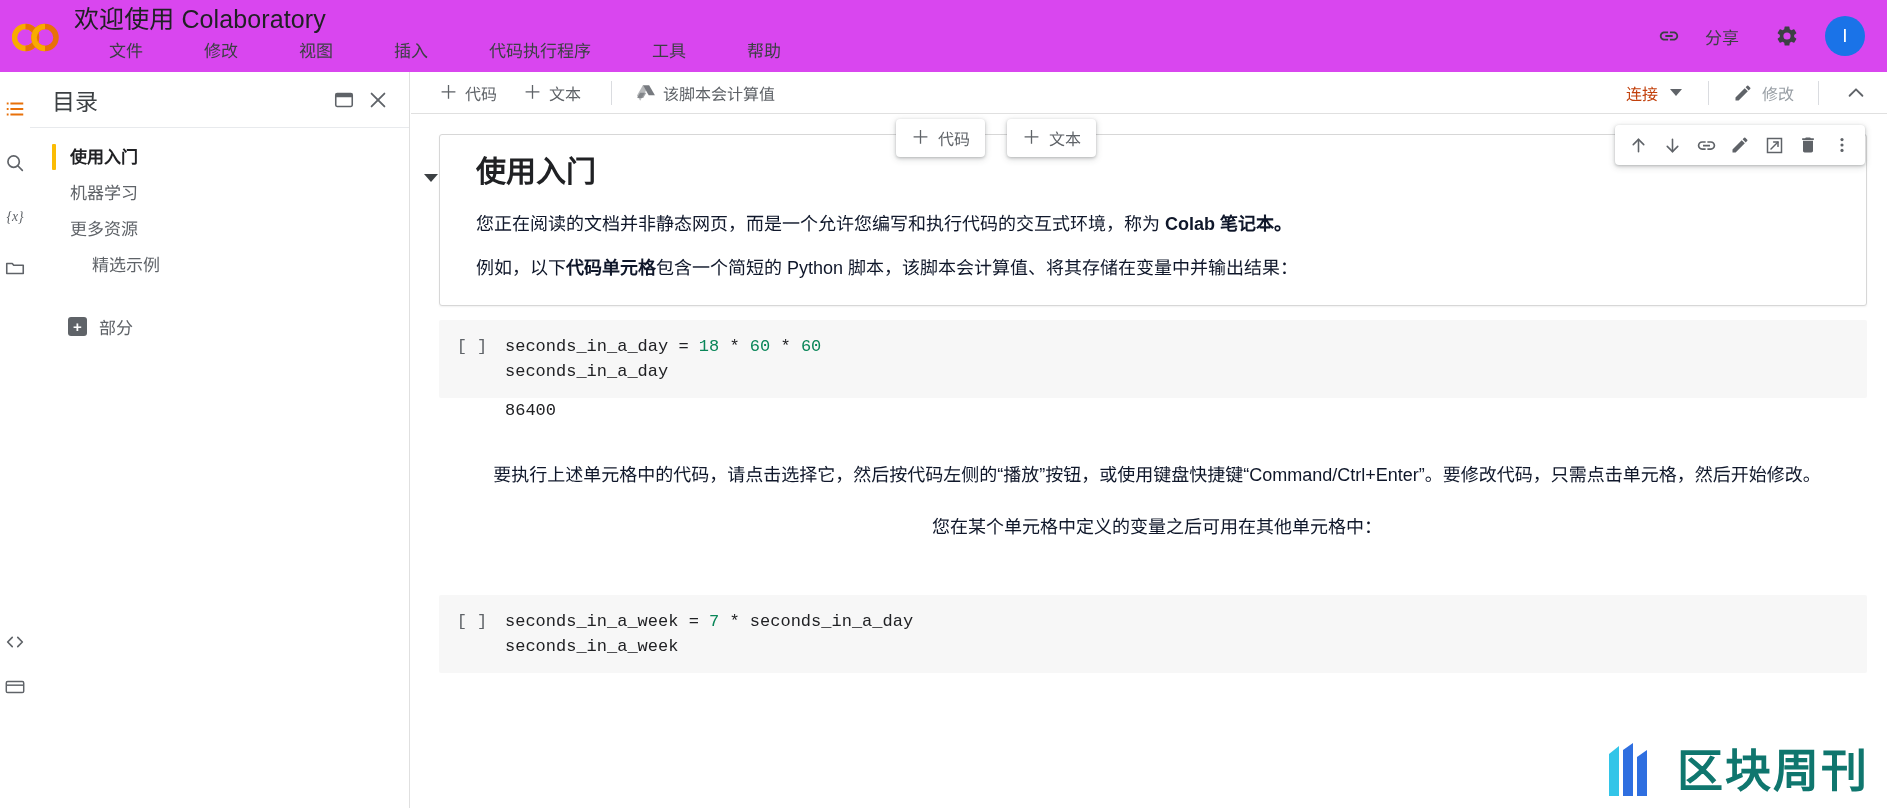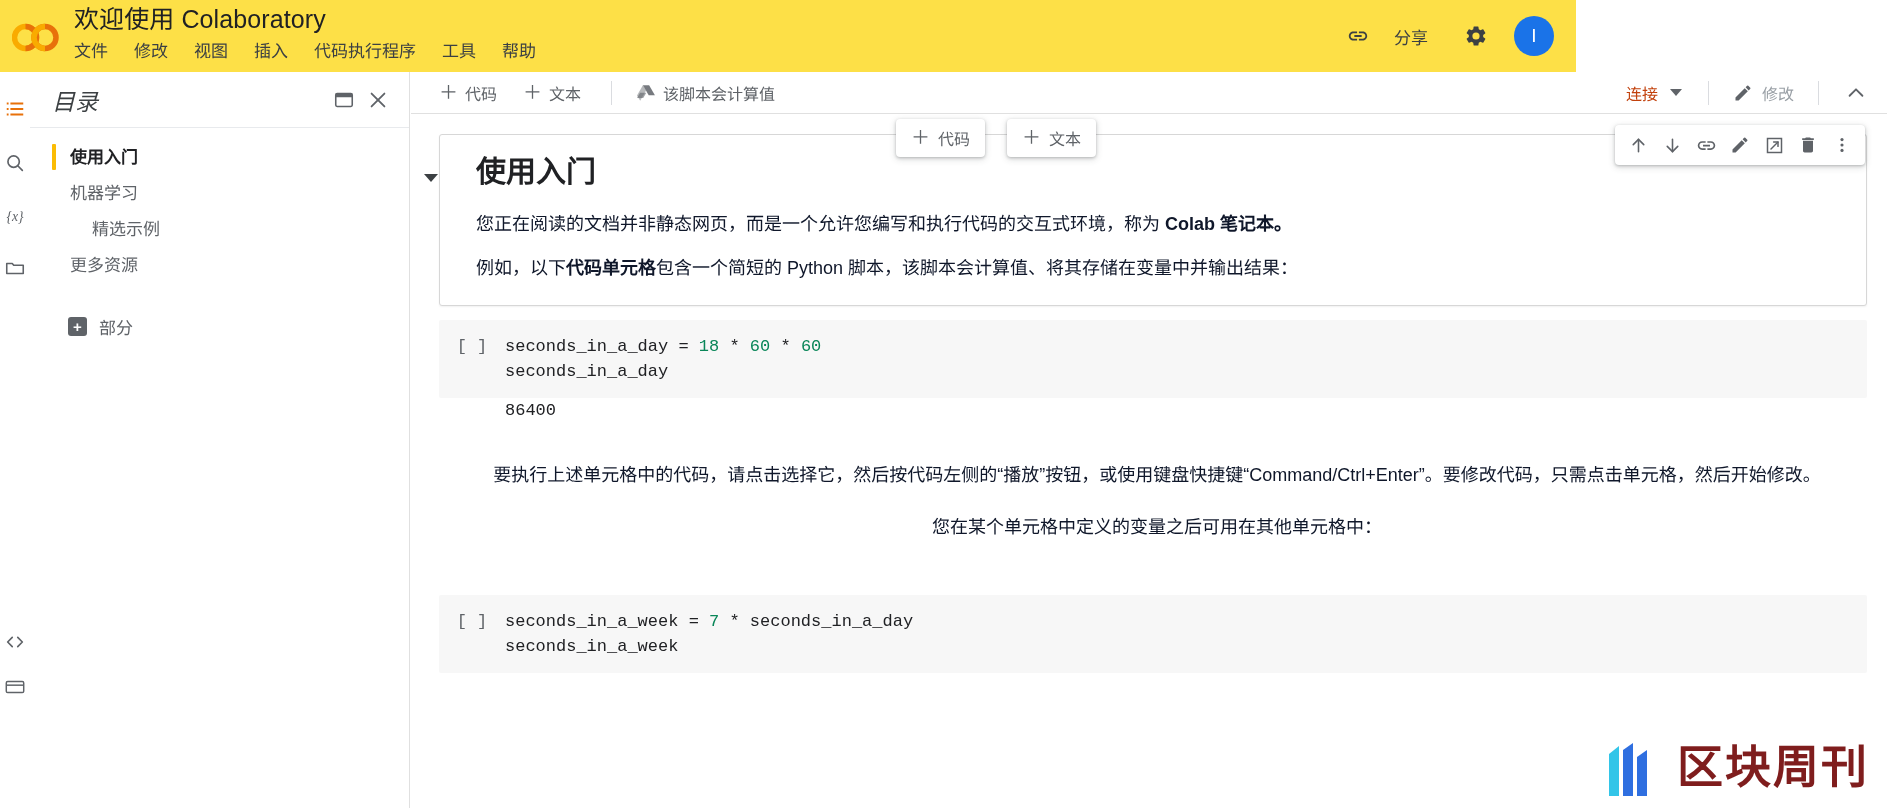--- a/index.html
+++ b/index.html
@@ -10,22 +10,22 @@
     overflow: hidden;
     background: #ffffff;
     font-family: "Liberation Sans", "DejaVu Sans", sans-serif;
     color: #3c4043;
     -webkit-font-smoothing: antialiased;
   }
 
   
   .app-header {
     position: absolute; top: 0; left: 0;
-    width: 1576px; height: 72px;
-    background: #fde047;
+    width: 1887px; height: 72px;
+    background: #d946ef;
     display: flex; align-items: flex-start;
   }
   .logo-wrap {
     width: 74px; height: 72px;
     display: flex; align-items: center; justify-content: center;
     padding-top: 2px;
   }
   .co-logo { display: block; }
 
   .title-block { padding-top: 2px; }
@@ -39,20 +39,21 @@
     display: flex; align-items: center;
     height: 30px; margin-top: 1px;
   }
   .menu-item {
     font-size: 17px; line-height: 22px;
     color: #3c4043;
     padding: 2px 8px 2px 0;
     margin-right: 18px;
     cursor: pointer;
     white-space: nowrap;
+    margin-left: 35px;
   }
   .menu-item:last-child { margin-right: 0; }
 
   .header-right {
     position: absolute; right: 0; top: 0;
     height: 72px;
     display: flex; align-items: center;
     padding-right: 22px;
   }
   .share-btn {
@@ -103,21 +104,20 @@
     position: absolute; left: 30px; top: 72px;
     width: 380px; height: 736px;
     background: #fff;
     border-right: 1px solid #e0e0e0;
   }
   .toc-header {
     height: 56px;
     display: flex; align-items: center;
     padding: 0 14px 0 22px;
     border-bottom: 1px solid #e8eaed;
-    font-style: italic;
   }
   .toc-title {
     font-size: 23px; color: #3c4043; font-weight: 400;
     flex: 1; white-space: nowrap;
   }
   .toc-hdr-btn {
     width: 34px; height: 34px;
     display: flex; align-items: center; justify-content: center;
     color: #5f6368; cursor: pointer; border-radius: 50%;
   }
@@ -324,25 +324,24 @@
 
   
   .watermark {
     position: absolute; right: 18px; bottom: 6px;
     display: flex; align-items: center; gap: 14px;
     z-index: 40;
     user-select: none;
   }
   .wm-text {
     font-size: 46px; font-weight: 700;
-    color: #7f1d1d;
+    color: #0f766e;
     letter-spacing: 2px;
     line-height: 52px;
     white-space: nowrap;
-    font-family: Liberation Mono, monospace;
   }
 </style>
 </head>
 <body>
 
 <div class="app-header">
 
   <div class="logo-wrap">
     <svg class="co-logo" width="50" height="33" viewBox="0 0 100 66">
       <g fill="none">
@@ -441,22 +440,22 @@
       <svg width="22" height="22" viewBox="0 0 24 24" fill="none" stroke="currentColor" stroke-width="2">
         <line x1="5" y1="5" x2="19" y2="19" stroke-linecap="round"></line>
         <line x1="19" y1="5" x2="5" y2="19" stroke-linecap="round"></line>
       </svg>
     </div>
   </div>
 
   <div class="toc-list">
     <div class="toc-item selected">使用入门</div>
     <div class="toc-item">机器学习</div>
+    <div class="toc-item">更多资源</div>
     <div class="toc-item level2">精选示例</div>
-    <div class="toc-item">更多资源</div>
 
     <div class="toc-sections">
       <div class="sect-plus">+</div>
       <div class="toc-sections-label">部分</div>
     </div>
   </div>
 </div>
 
 <div class="nb-toolbar">
 

